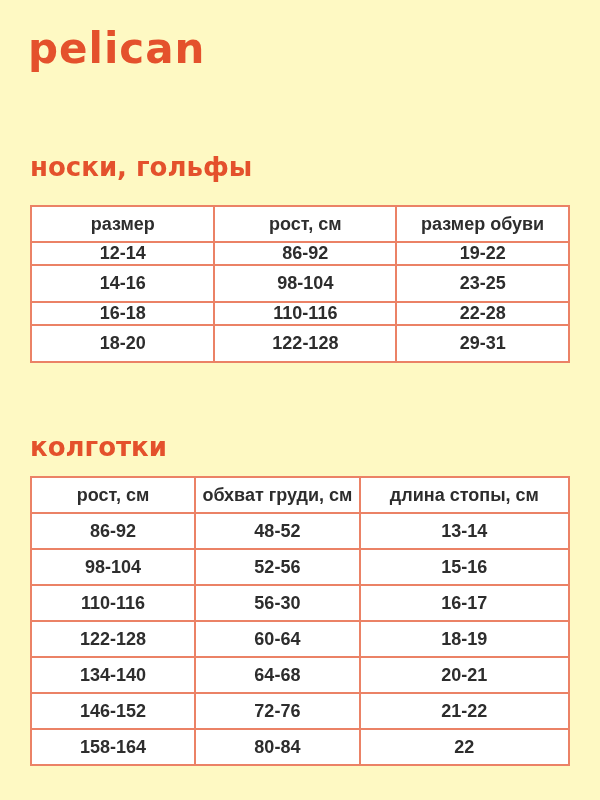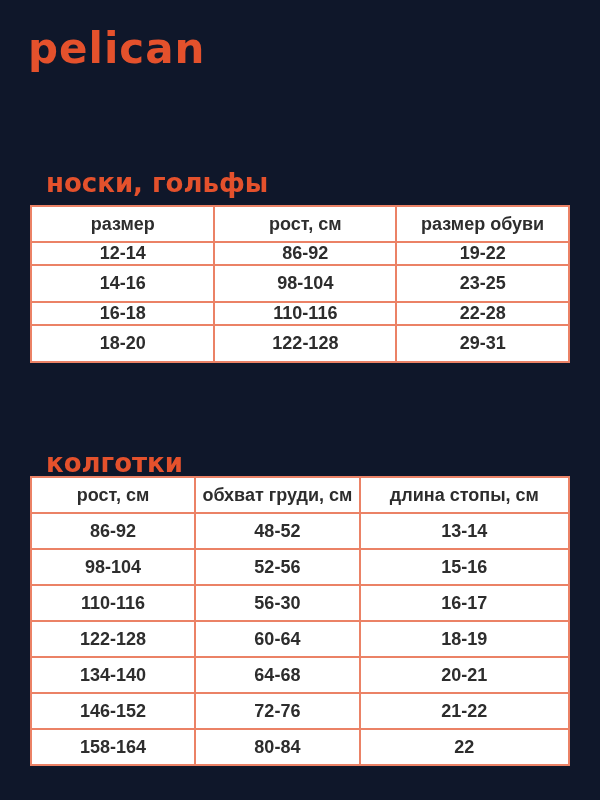--- a/index.html
+++ b/index.html
@@ -10,39 +10,39 @@
   * { box-sizing: border-box; }
   html, body {
     margin: 0;
     padding: 0;
     background: #ffffff;
   }
   .page {
     position: relative;
     width: 600px;
     height: 800px;
-    background: #0f172a;
+    background: #fef9c3;
     font-family: "Liberation Sans", sans-serif;
     overflow: hidden;
   }
   .logo {
     position: absolute;
     left: 28px;
     top: 26px;
     font-family: "DejaVu Sans", sans-serif;
     font-weight: 700;
     font-size: 42px;
     line-height: 1.1;
     letter-spacing: 1px;
     color: var(--accent);
   }
   .section-title {
     position: absolute;
     left: 30px;
-    margin: 16px;
+    margin: 0;
     font-family: "DejaVu Sans", sans-serif;
     font-weight: 700;
     font-size: 26px;
     line-height: 1.2;
     color: var(--accent);
   }
   .title-socks  { top: 152px; }
   .title-tights { top: 432px; }
   table.size-table {
     position: absolute;

